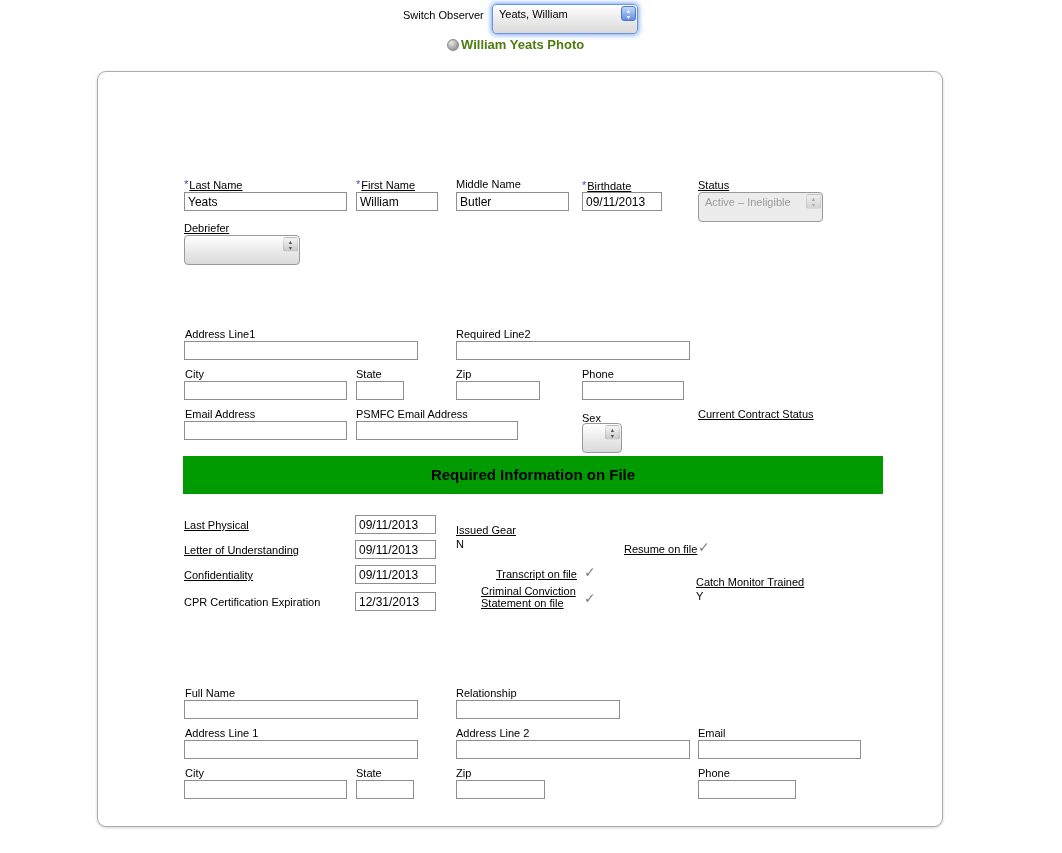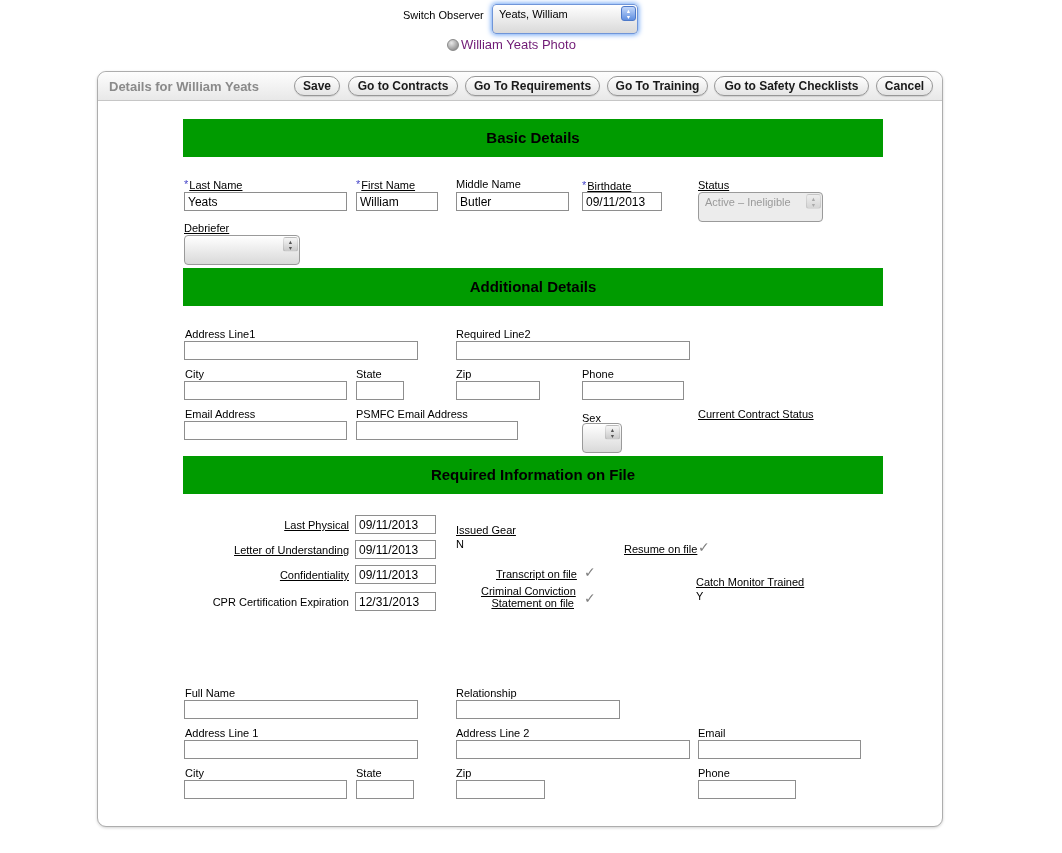--- a/index.html
+++ b/index.html
@@ -2,21 +2,21 @@
 <html><head>
 <meta charset="utf-8">
 <style>
   html,body { margin:0; padding:0; background:#fff; }
   #page {
     position:relative; width:1062px; height:853px;
     font-family:"Liberation Sans","DejaVu Sans",sans-serif;
     font-size:11px; color:#000; overflow:hidden; background:#fff;
   }
   .lbl { position:absolute; font-size:11px; white-space:nowrap; }
-  .rlbl { text-align:right; }
+  .rlbl { text-align:left; }
   .lnk { text-decoration:underline; cursor:pointer; }
   .req { color:#4646c8; position:relative; top:-1px; margin-right:1px; }
 
   
   .tin {
     position:absolute; height:19px; border:1px solid #8e8e8e; background:#fff;
     font-family:inherit; font-size:12px; padding:0 3px; box-sizing:border-box; color:#000;
   }
 
   
@@ -68,52 +68,42 @@
   .yellow { background:#ffff00; }
 
   .chk { position:absolute; width:15px; height:15px; color:#808080; font-size:14px; font-weight:bold; line-height:15px; text-shadow:0 1px 0 #fff; }
   .valtext { position:absolute; font-size:11px; white-space:nowrap; }
 
   .photo-icon {
     position:absolute; left:447px; top:39px; width:12px; height:12px; border-radius:50%;
     background:radial-gradient(circle at 35% 30%, #e8e8e8, #9a9a9a 70%, #787878);
     border:1px solid #8a8a8a; box-sizing:border-box;
   }
-  .photo-link { position:absolute; left:461px; top:37px; font-weight:normal; font-size:13px; color:#701a75; }
+  .photo-link { position:absolute; left:461px; top:37px; font-weight:bold; font-size:13px; color:#4d7c0f; }
 </style>
 </head>
 <body>
 
 <div id="page">
 
   <div class="lbl" style="left:403px; top:9px;">Switch Observer</div>
   <div class="macselect focused" style="left:492px; top:4px; width:146px;">
     <span class="val">Yeats, William</span>
     <span class="stepper">
         <i>▲</i>
         <i>▼</i>
       </span>
   </div>
 
   <span class="photo-icon"></span>
   <span class="photo-link">William Yeats Photo</span>
 
   <div class="panel">
 
-    <div class="panel-header">
-      <span class="panel-title">Details for William Yeats</span>
-      <div class="btn" style="left:196px; width:46px;">Save</div>
-      <div class="btn" style="left:250px; width:110px;">Go to Contracts</div>
-      <div class="btn" style="left:367px; width:135px;">Go To Requirements</div>
-      <div class="btn" style="left:509px; width:101px;">Go To Training</div>
-      <div class="btn" style="left:616px; width:155px;">Go to Safety Checklists</div>
-      <div class="btn" style="left:778px; width:57px;">Cancel</div>
-    </div>
-
-    <div class="section-bar green" style="top:47px;">Basic Details</div>
+
 
     <div class="lbl" style="left:86px; top:107px;"><span class="req">*</span><span class="lnk">Last Name</span></div>
     <input class="tin" style="left: 86px; top: 120px; width: 163px;" value="Yeats">
 
     <div class="lbl" style="left:258px; top:107px;"><span class="req">*</span><span class="lnk">First Name</span></div>
     <input class="tin" style="left: 258px; top: 120px; width: 82px;" value="William">
 
     <div class="lbl" style="left:358px; top:106px;">Middle Name</div>
     <input class="tin" style="left: 358px; top: 120px; width: 113px;" value="Butler">
 
@@ -131,21 +121,20 @@
 
     <div class="lbl lnk" style="left:86px; top:150px;">Debriefer</div>
     <div class="macselect" style="left:86px; top:163px; width:116px;">
       <span class="val"></span>
       <span class="stepper">
           <i>▲</i>
           <i>▼</i>
         </span>
     </div>
 
-    <div class="section-bar green" style="top:196px;">Additional Details</div>
 
     <div class="lbl" style="left:87px; top:256px;">Address Line1</div>
     <input class="tin" style="left: 86px; top: 269px; width: 234px;" value="">
     <div class="lbl" style="left:358px; top:256px;">Required Line2</div>
     <input class="tin" style="left: 358px; top: 269px; width: 234px;" value="">
 
     <div class="lbl" style="left:87px; top:296px;">City</div>
     <input class="tin" style="left: 86px; top: 309px; width: 163px;" value="">
     <div class="lbl" style="left:258px; top:296px;">State</div>
     <input class="tin" style="left: 258px; top: 309px; width: 48px;" value="">

